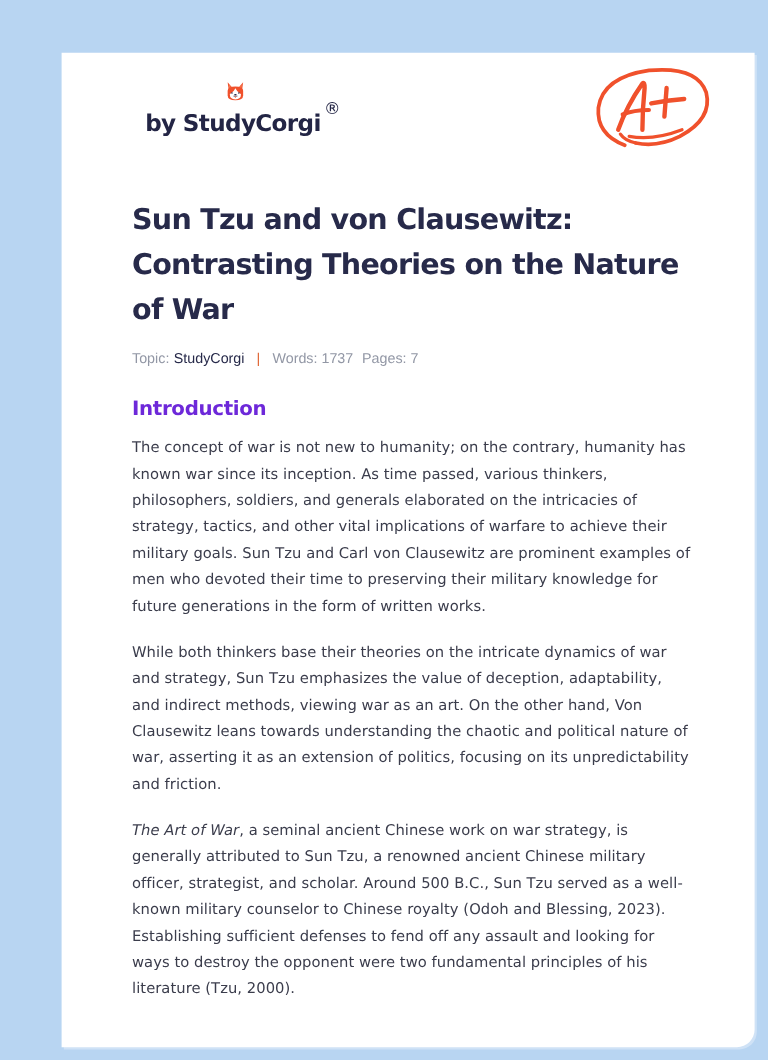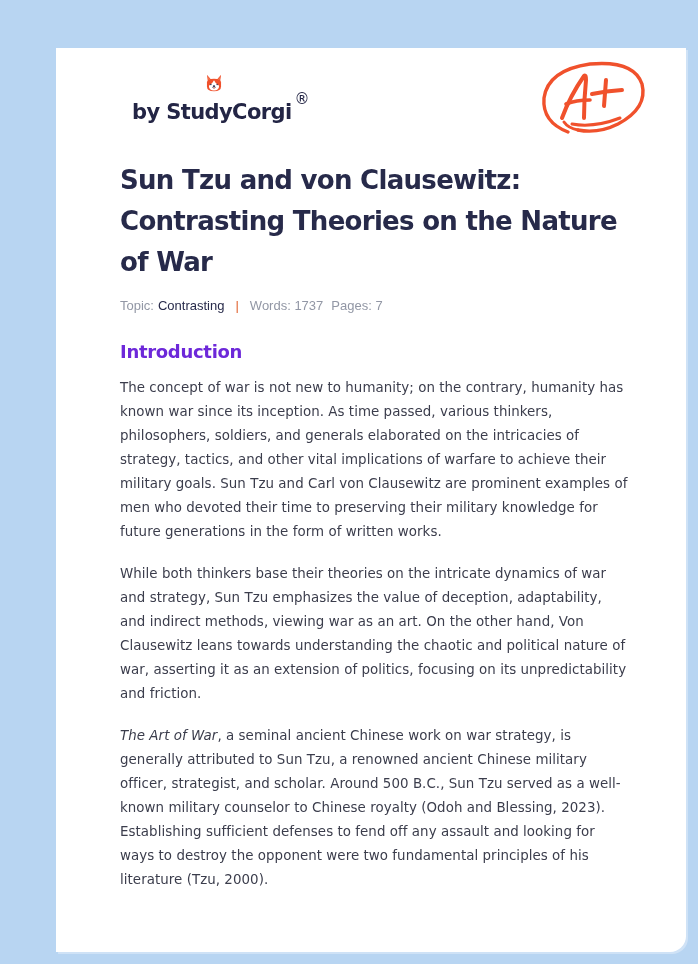--- a/index.html
+++ b/index.html
@@ -63,21 +63,21 @@
     .grade {
       position: absolute;
       left: 482px;
       top: 10px;
       width: 112px;
       height: 82px;
     }
     .content {
       position: absolute;
       left: 64px;
-      top: 112px;
+      top: 132px;
       width: 510px;
     }
     .title {
       font-family: "DejaVu Sans", sans-serif;
       font-weight: bold;
       font-size: 26px;
       line-height: 41px;
       color: #272a4a;
       letter-spacing: -0.7px;
     }
@@ -171,21 +171,21 @@
 
       <path d="M34 66 Q56 70 82 60" stroke="#f0512c" stroke-width="3" fill="none" stroke-linecap="round"></path>
     </svg>
   </div>
 
   <div class="content">
     <h1 class="title">Sun Tzu and von Clausewitz: Contrasting Theories on the Nature of War</h1>
 
     <div class="meta">
       <span>Topic:</span>
-      <span class="topic-value">Contrasting</span>
+      <span class="topic-value">StudyCorgi</span>
       <span class="sep">|</span>
       <span>Words: 1737</span>
       <span class="pages">Pages: 7</span>
     </div>
 
     <h2 class="section-heading">Introduction</h2>
 
     <p class="para">The concept of war is not new to humanity; on the contrary, humanity has known war since its inception. As time passed, various thinkers, philosophers, soldiers, and generals elaborated on the intricacies of strategy, tactics, and other vital implications of warfare to achieve their military goals. Sun Tzu and Carl von Clausewitz are prominent examples of men who devoted their time to preserving their military knowledge for future generations in the form of written works.</p>
     <p class="para">While both thinkers base their theories on the intricate dynamics of war and strategy, Sun Tzu emphasizes the value of deception, adaptability, and indirect methods, viewing war as an art. On the other hand, Von Clausewitz leans towards understanding the chaotic and political nature of war, asserting it as an extension of politics, focusing on its unpredictability and friction.</p>
     <p class="para"><em>The Art of War</em><span>, a seminal ancient Chinese work on war strategy, is generally attributed to Sun Tzu, a renowned ancient Chinese military officer, strategist, and scholar. Around 500 B.C., Sun Tzu served as a well-known military counselor to Chinese royalty (Odoh and Blessing, 2023). Establishing sufficient defenses to fend off any assault and looking for ways to destroy the opponent were two fundamental principles of his literature (Tzu, 2000).</span></p>

